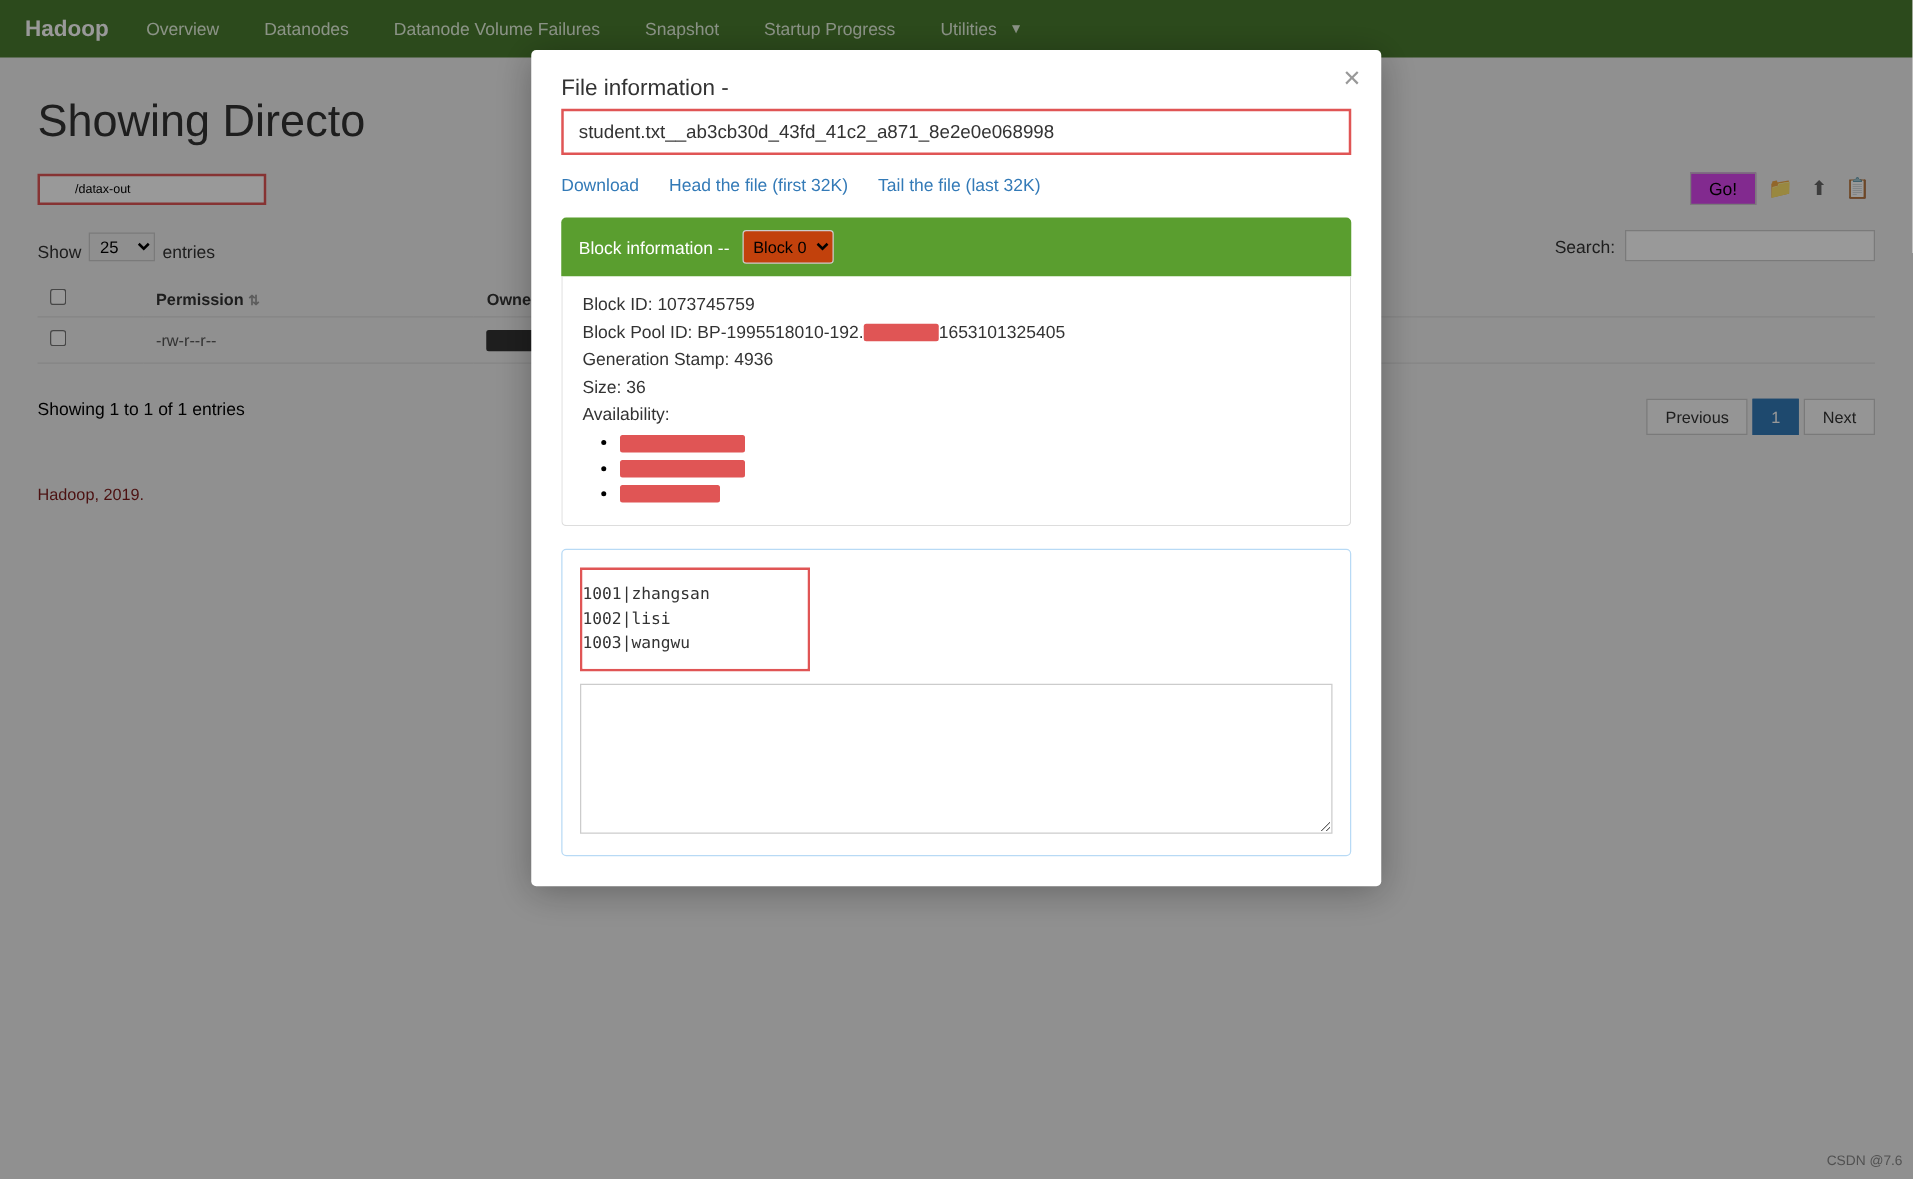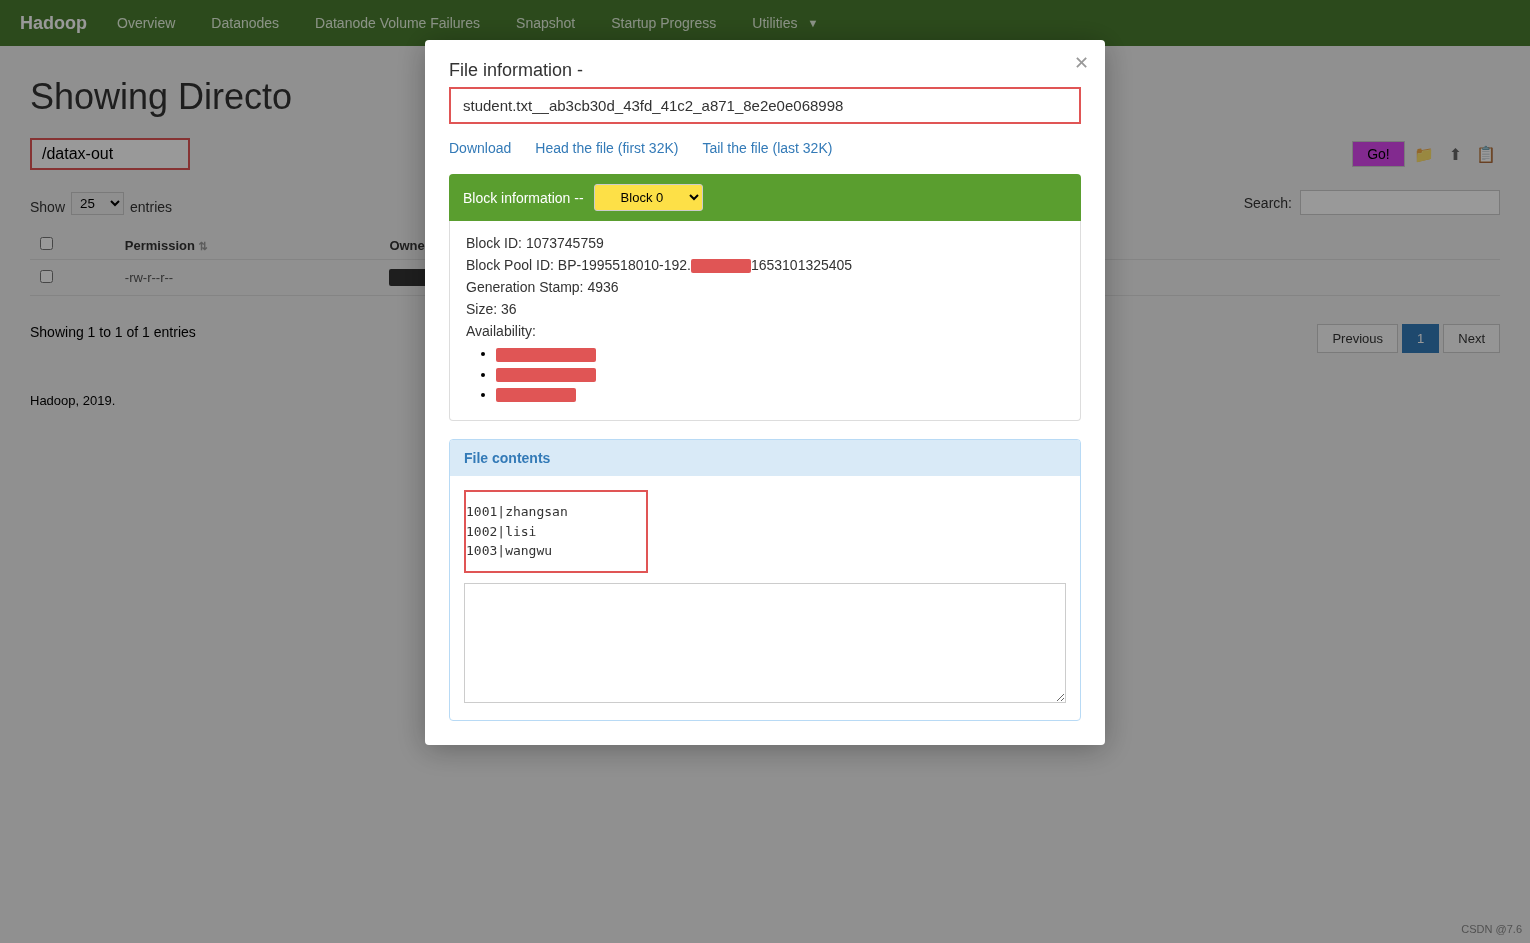--- a/index.html
+++ b/index.html
@@ -43,23 +43,23 @@
 
     
     .dir-controls {
       display: flex;
       align-items: center;
       gap: 10px;
       margin-bottom: 20px;
     }
     .dir-input {
       border: 2px solid #e05555;
-      padding: 5px 10px;
-      font-size: 16px;
-      width: 160px;
+      padding: 5px 28px;
+      font-size: 10px;
+      width: 183px;
       outline: none;
     }
     .show-entries {
       display: flex;
       align-items: flex-end;
       gap: 6px;
       margin-bottom: 16px;
       color: #333;
     }
     .show-entries select {
@@ -108,21 +108,21 @@
       font-size: 13px;
       color: #333;
     }
     .page-btn.active {
       background: #337ab7;
       color: #fff;
       border-color: #337ab7;
     }
 
     .footer-text {
-      color: #000000;
+      color: #7f1d1d;
       font-size: 13px;
       margin-top: 40px;
     }
 
     
     .overlay {
       position: fixed;
       top: 0; left: 0; right: 0; bottom: 0;
       background: rgba(0,0,0,0.4);
       z-index: 100;
@@ -185,25 +185,25 @@
       padding: 10px 14px;
       display: flex;
       align-items: center;
       gap: 10px;
       border-radius: 4px 4px 0 0;
     }
     .block-info-header span {
       font-size: 14px;
     }
     .block-select {
-      padding: 4px 22px;
+      padding: 4px 4px;
       border: 1px solid #ccc;
       border-radius: 3px;
       font-size: 13px;
-      background: #fde047;
+      background: #c2410c;
     }
 
     .block-info-body {
       border: 1px solid #ddd;
       border-top: none;
       padding: 14px 16px;
       margin-bottom: 18px;
       border-radius: 0 0 4px 4px;
     }
     .block-info-body p {
@@ -419,21 +419,20 @@
             <span class="redacted" style="width:100px;"></span>
           </li>
           <li>
             <span class="redacted" style="width:80px;"></span>
           </li>
         </ul>
       </div>
     </div>
 
     <div class="file-contents-section">
-      <div class="file-contents-header">File contents</div>
       <div class="file-contents-body">
         <div class="file-textarea-wrapper">
           <pre class="file-contents-pre">1001|zhangsan
 1002|lisi
 1003|wangwu</pre>
         </div>
         <br>
         <textarea class="file-contents-textarea" style=""></textarea>
       </div>
     </div>

